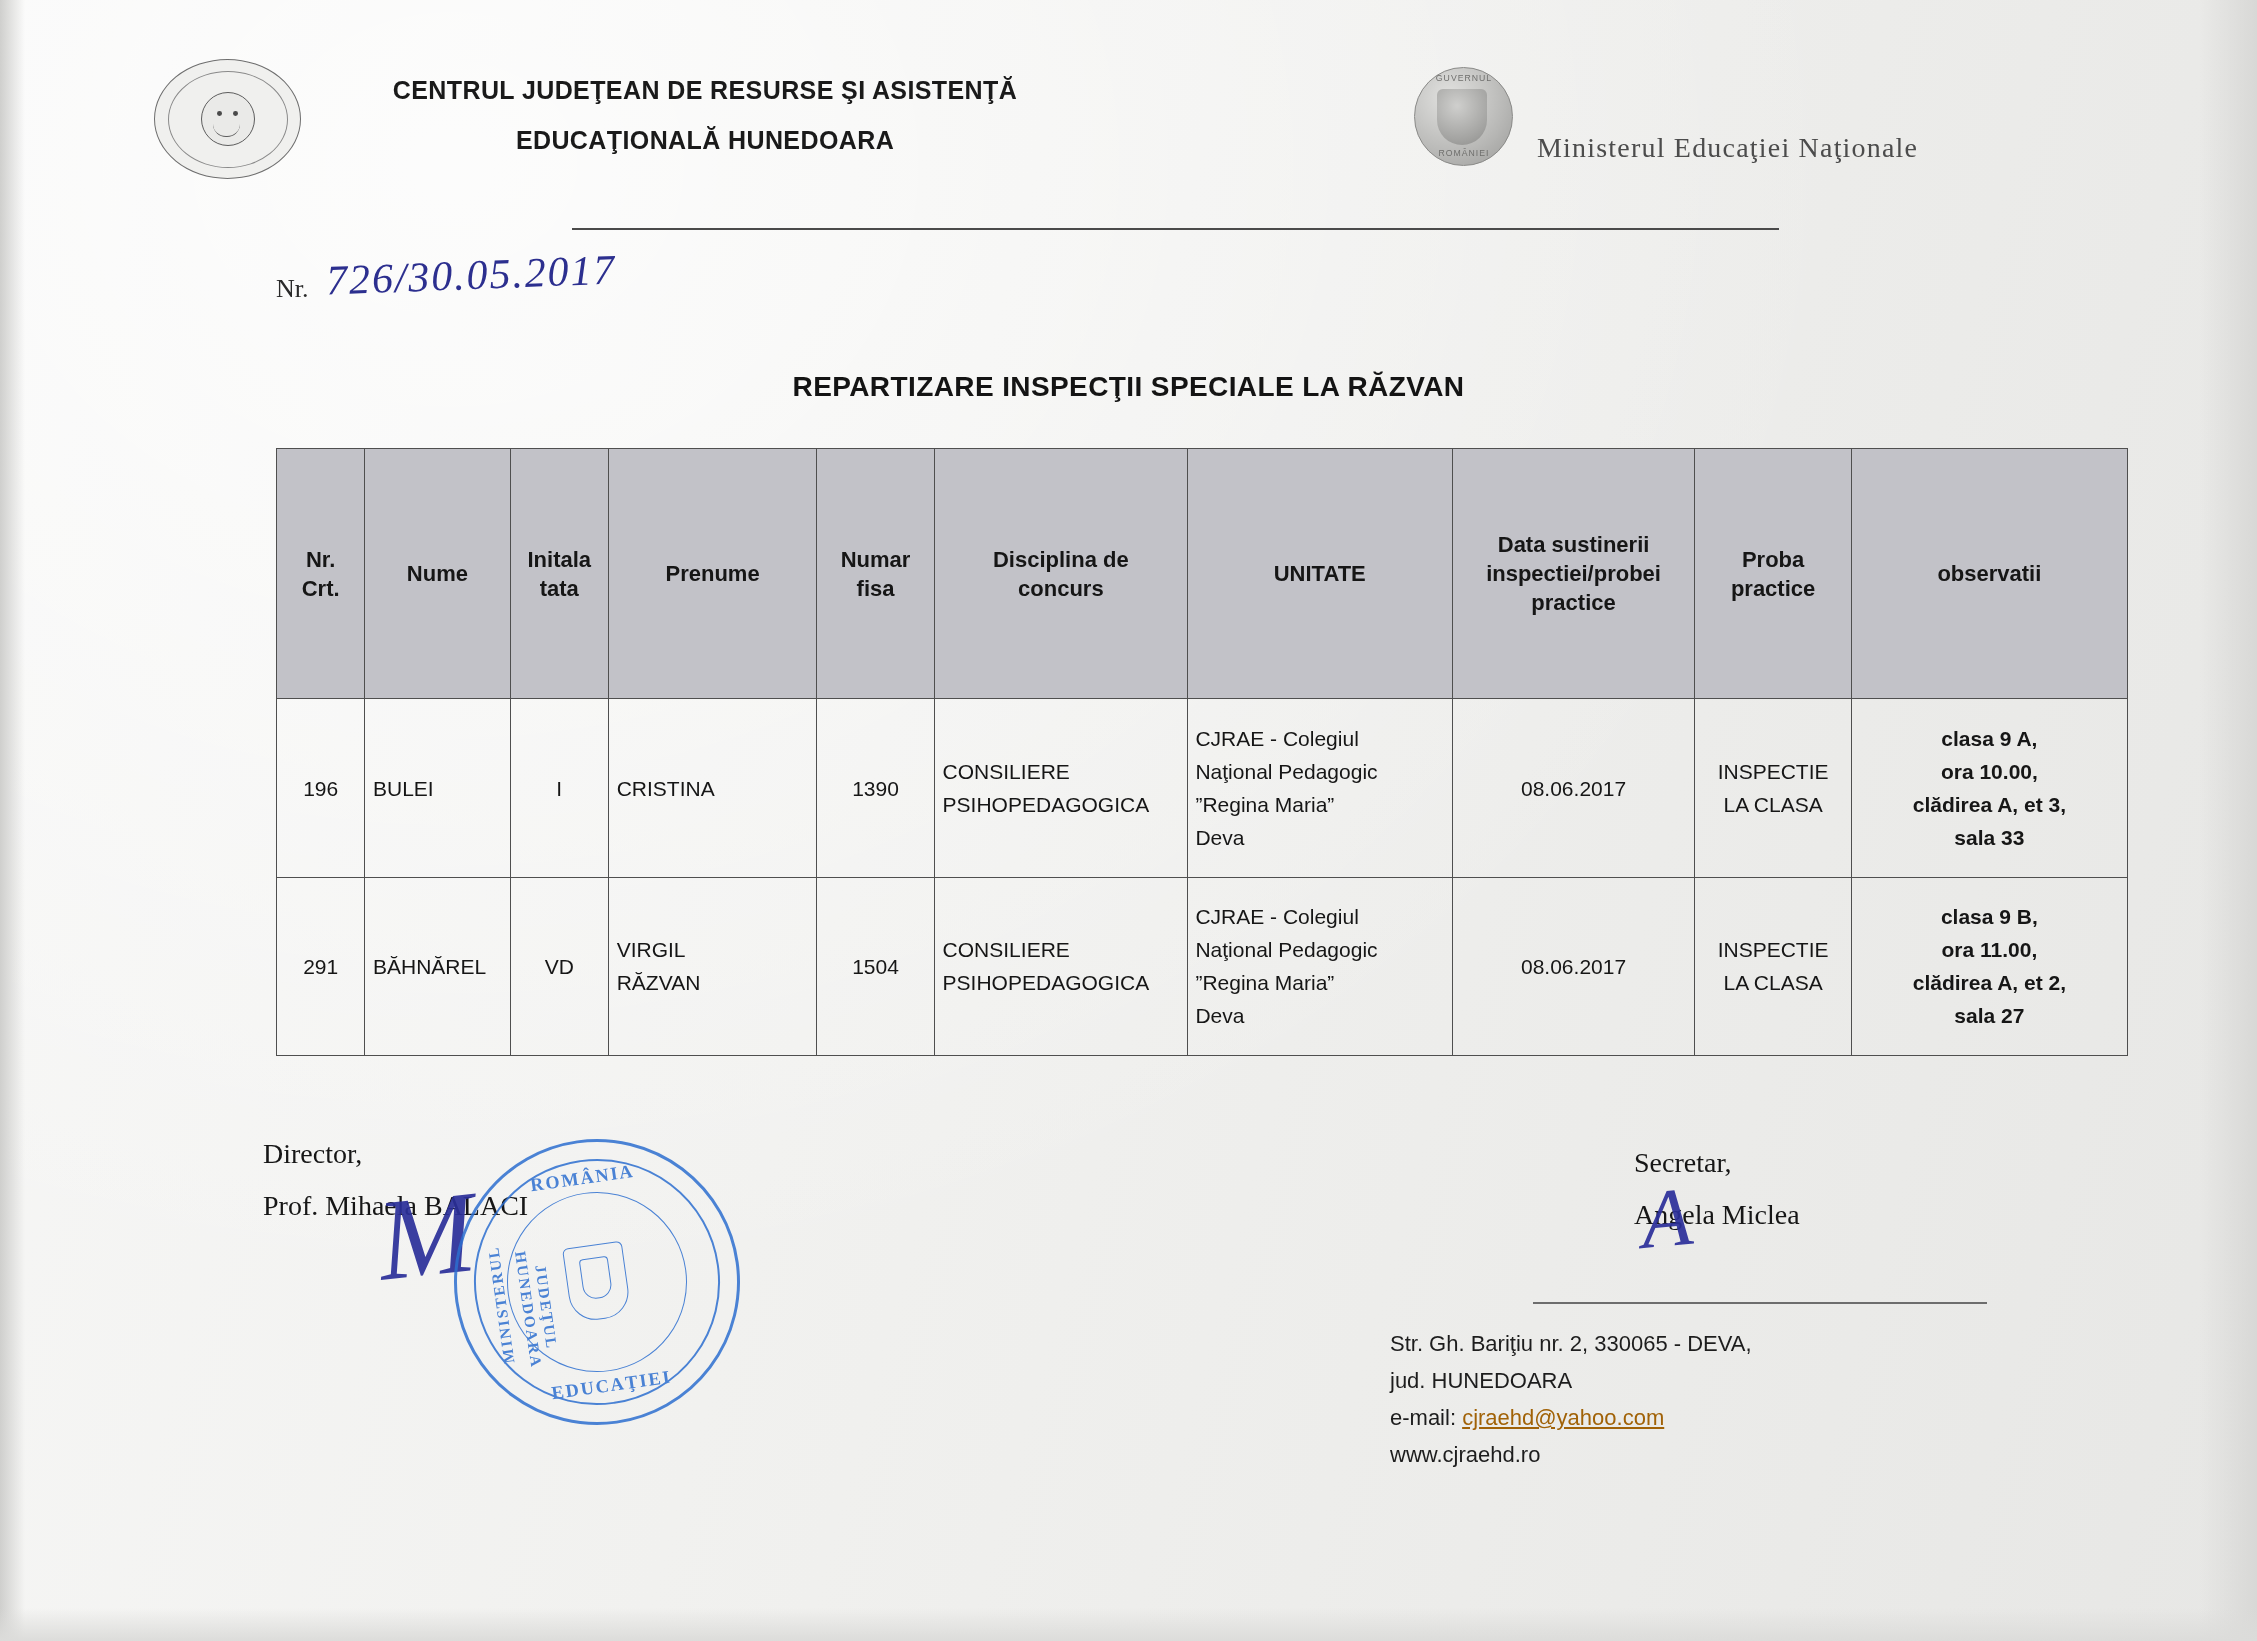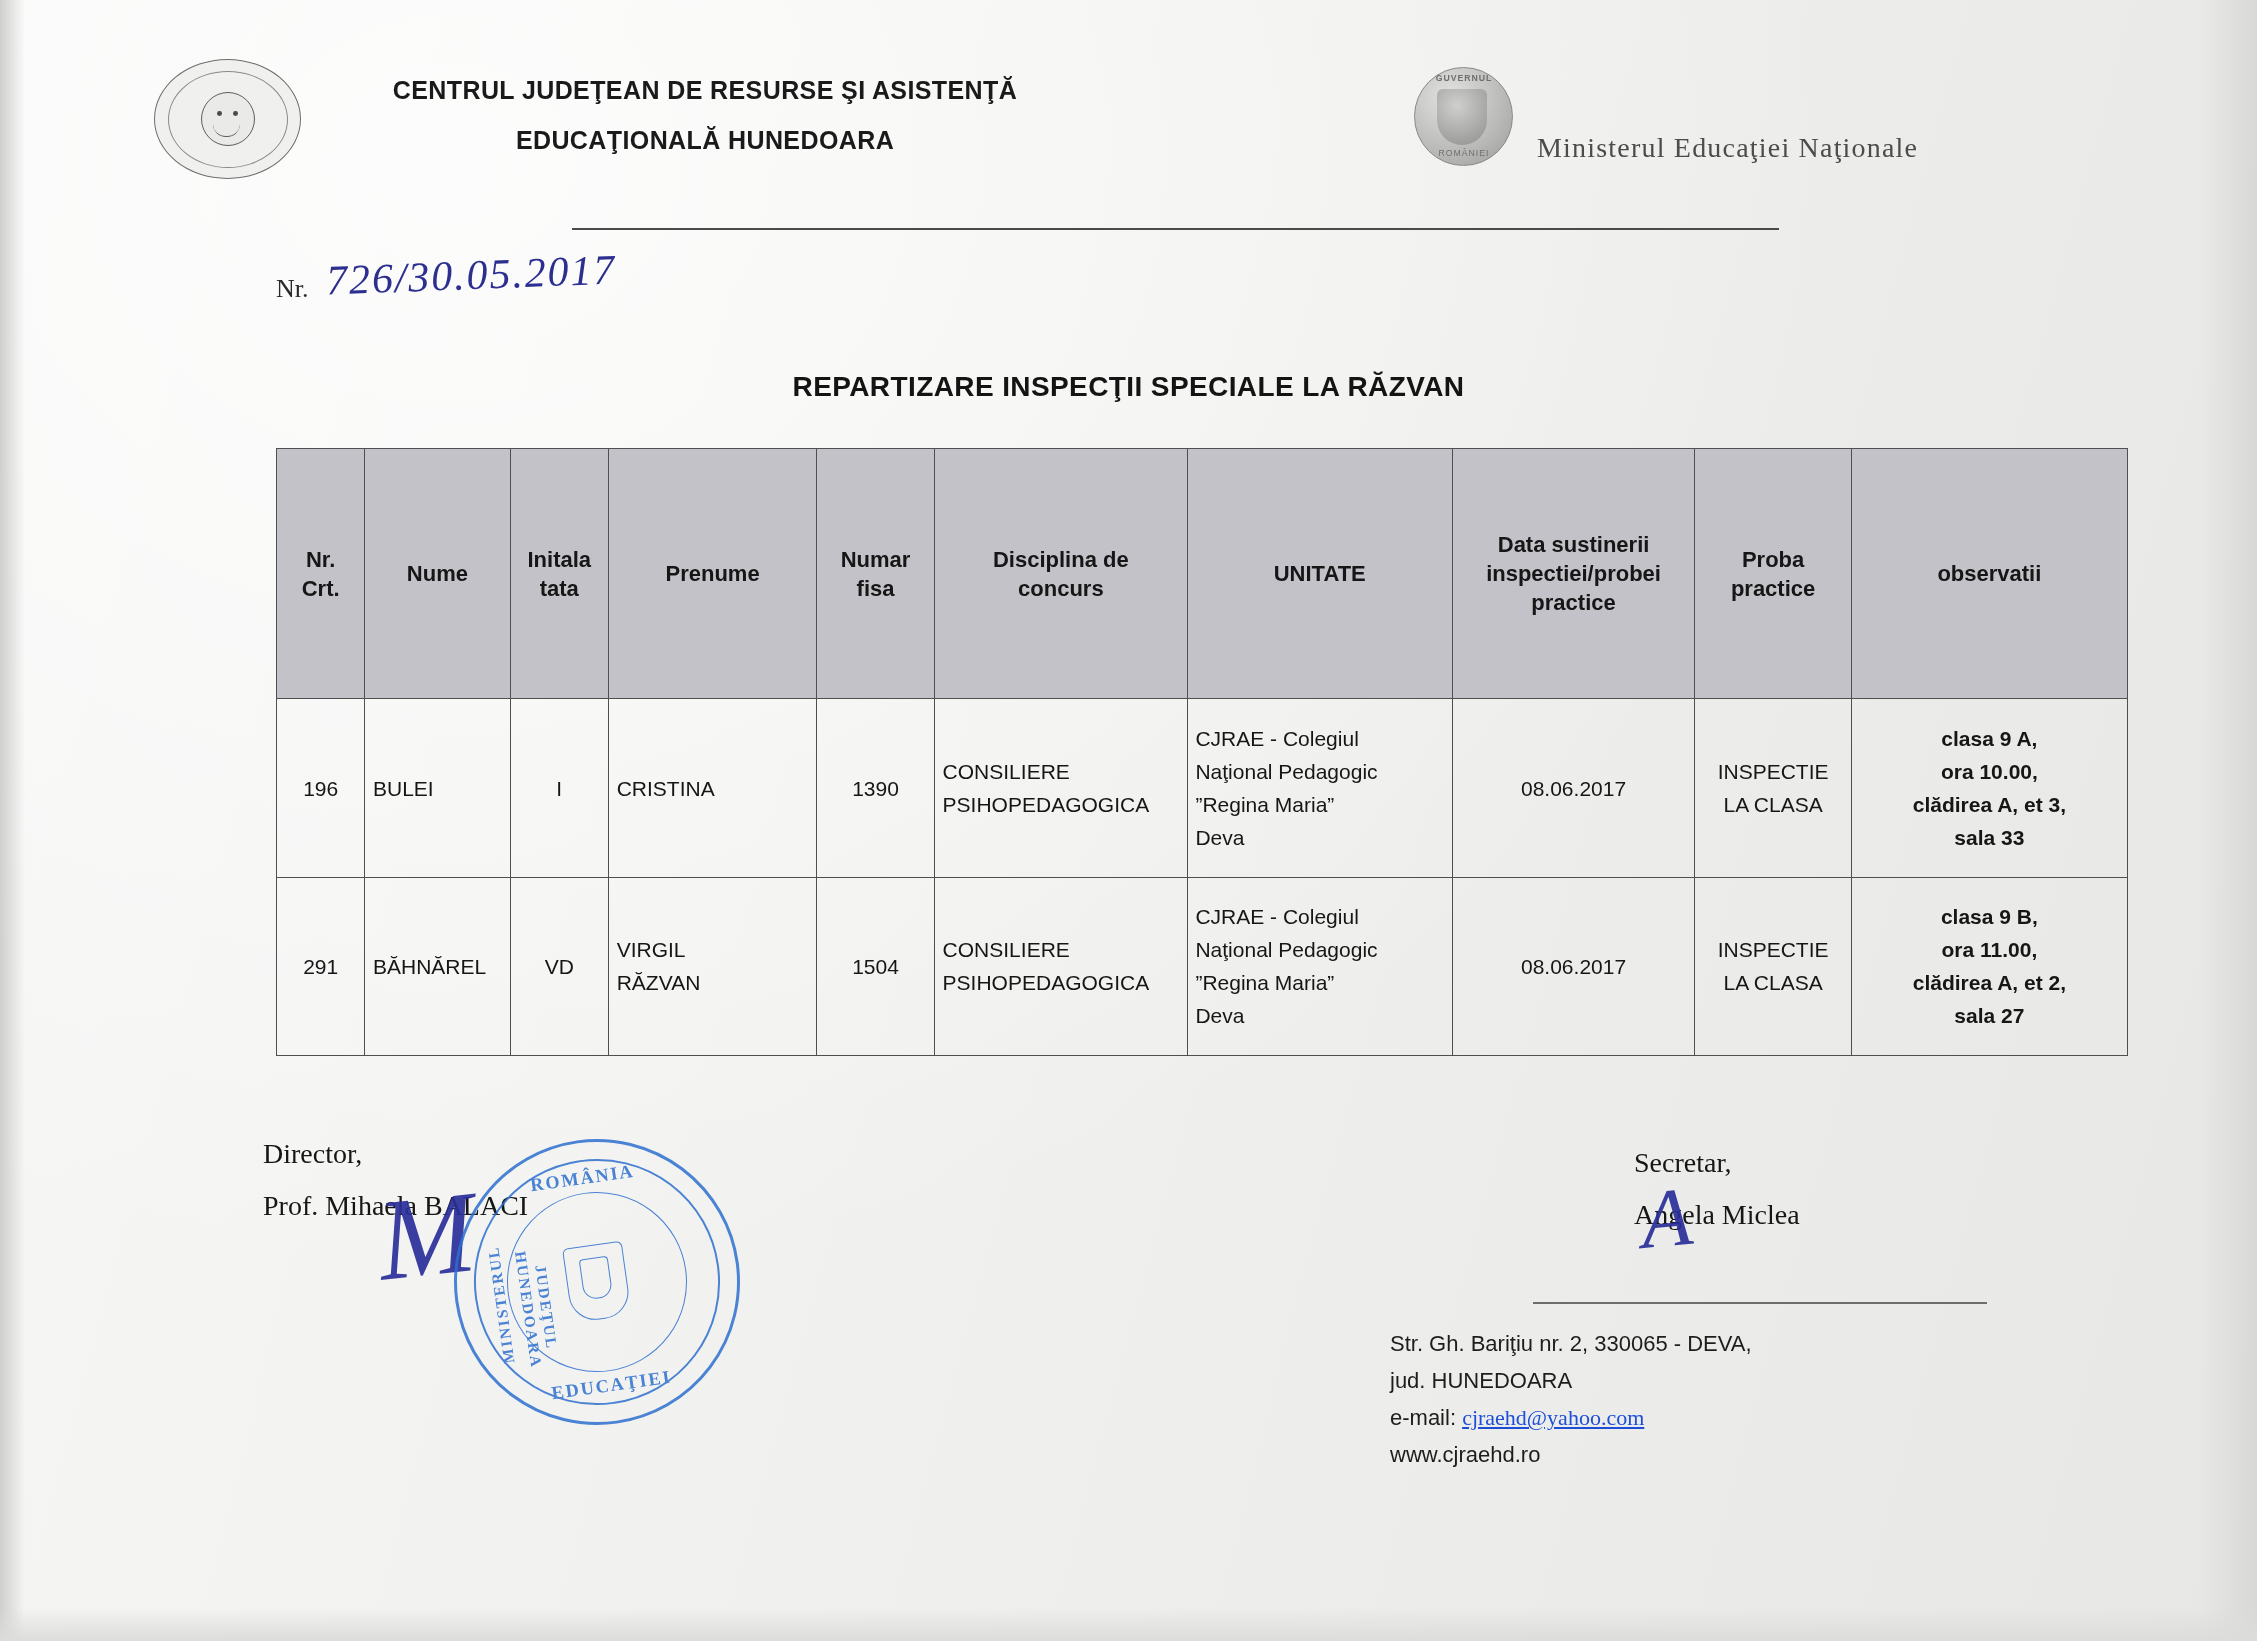--- a/index.html
+++ b/index.html
@@ -137,21 +137,21 @@
     border-radius: 5.8px 5.8px 25px 25px;
   }
   .logo-right .lbl {
     position: absolute;
     left: 0; right: 0;
     text-align: center;
     font-size: 8.7px;
     color: #6f6f6d;
     letter-spacing: 1px;
   }
-  .logo-right .lbl.t { top: 19.3px; font-weight: bold; }
+  .logo-right .lbl.t { top: 19.3px; }
   .logo-right .lbl.b { bottom: 17.4px; }
 
   .ministry {
     position: absolute;
     left: 1537px;
     top: 104px;
     font-family: "Liberation Serif", serif;
     font-size: 28px;
     letter-spacing: 1.2px;
     color: #4c4c4c;
@@ -368,23 +368,22 @@
     position: absolute;
     left: 1390px;
     top: 1325px;
     width: 599px;
     text-align: left;
     font-size: 22px;
     line-height: 37px;
     color: #1d1d1d;
   }
   .address .mail-link {
-    color: #1d4ed8;
+    color: #a16207;
     text-decoration: underline;
-    font-family: Liberation Serif, serif;
   }
 </style>
 </head>
 <body>
 
 <div class="page">
   <div class="scan-tint"></div>
 
   <div class="header">
 

